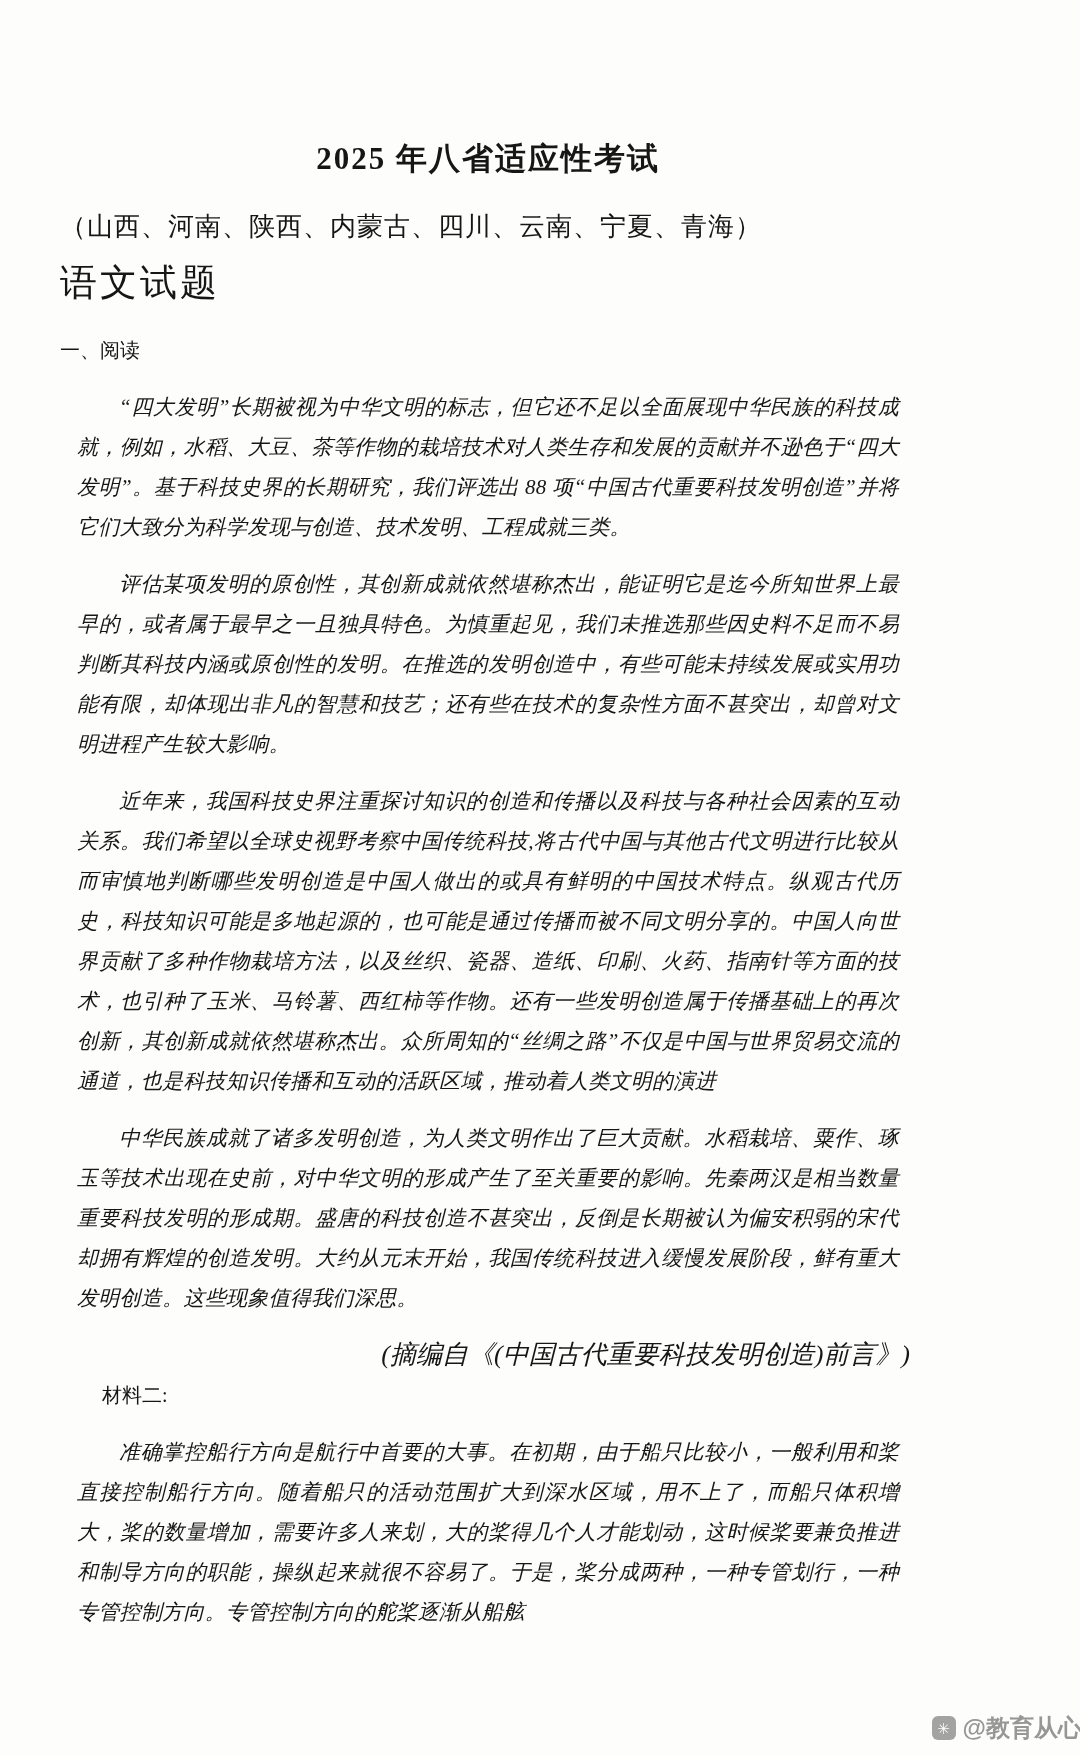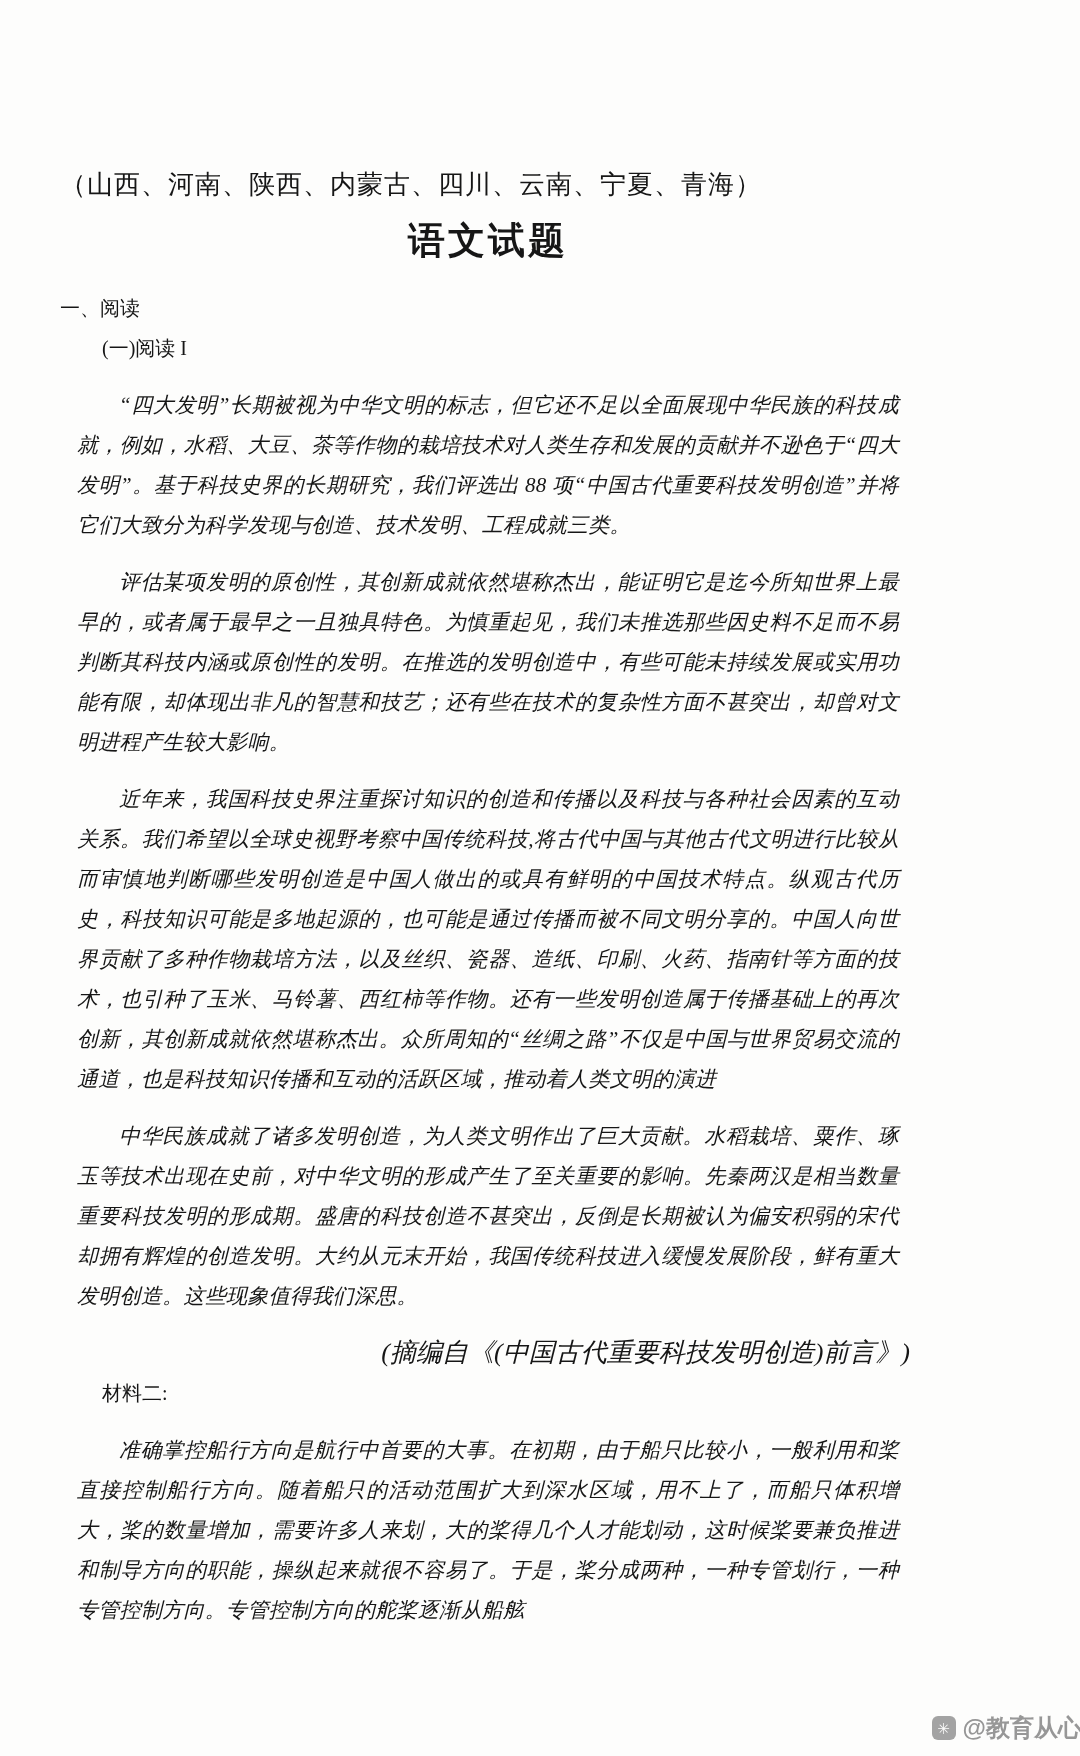--- a/index.html
+++ b/index.html
@@ -16,22 +16,22 @@
   .content { padding: 138px 0 0 60px; width: 856px; }
   .exam-title {
     margin: 0; text-align: center;
     font-size: 31px; font-weight: 700; letter-spacing: 2px;
   }
   .provinces {
     margin-top: 29px; 
     font-size: 26px; font-weight: 400; letter-spacing: 1px;
   }
   .subject-title {
-    margin: 14px 0 0 0; text-align: center;
-    font-size: 37px; font-weight: 700; letter-spacing: 3px;
+    margin: 14px 0 0 0; 
+    font-size: 37px; font-weight: 400; letter-spacing: 3px;
   }
   .paper-body { margin-top: 22px; font-size: 21px; line-height: 40px; }
   .h-line { font-size: 20px; font-weight: 500; }
   .indent1 { padding-left: 42px; }
   .para {
     margin: 17px;
     font-size: 21px;
     font-style: italic;           
     text-align: justify;
     text-justify: inter-character;
@@ -56,27 +56,27 @@
     font-size: 15px; line-height: 1;
   }
 </style>
 </head>
 <body>
 
 <div class="page">
   <div class="content">
 
     <header>
+      <h1 class="exam-title">2025 年八省适应性考试</h1>
       <div class="provinces">（山西、河南、陕西、内蒙古、四川、云南、宁夏、青海）</div>
       <h2 class="subject-title">语文试题</h2>
     </header>
 
     <main class="paper-body">
       <div class="h-line">一、阅读</div>
-      <div class="h-line indent1">(一)阅读 I</div>
 
       <p class="para">“四大发明”长期被视为中华文明的标志，但它还不足以全面展现中华民族的科技成就，例如，水稻、大豆、茶等作物的栽培技术对人类生存和发展的贡献并不逊色于“四大发明”。基于科技史界的长期研究，我们评选出 88 项“中国古代重要科技发明创造”并将它们大致分为科学发现与创造、技术发明、工程成就三类。</p>
       <p class="para">评估某项发明的原创性，其创新成就依然堪称杰出，能证明它是迄今所知世界上最早的，或者属于最早之一且独具特色。为慎重起见，我们未推选那些因史料不足而不易判断其科技内涵或原创性的发明。在推选的发明创造中，有些可能未持续发展或实用功能有限，却体现出非凡的智慧和技艺；还有些在技术的复杂性方面不甚突出，却曾对文明进程产生较大影响。</p>
       <p class="para">近年来，我国科技史界注重探讨知识的创造和传播以及科技与各种社会因素的互动关系。我们希望以全球史视野考察中国传统科技,将古代中国与其他古代文明进行比较从而审慎地判断哪些发明创造是中国人做出的或具有鲜明的中国技术特点。纵观古代历史，科技知识可能是多地起源的，也可能是通过传播而被不同文明分享的。中国人向世界贡献了多种作物栽培方法，以及丝织、瓷器、造纸、印刷、火药、指南针等方面的技术，也引种了玉米、马铃薯、西红柿等作物。还有一些发明创造属于传播基础上的再次创新，其创新成就依然堪称杰出。众所周知的“丝绸之路”不仅是中国与世界贸易交流的通道，也是科技知识传播和互动的活跃区域，推动着人类文明的演进</p>
       <p class="para">中华民族成就了诸多发明创造，为人类文明作出了巨大贡献。水稻栽培、粟作、琢玉等技术出现在史前，对中华文明的形成产生了至关重要的影响。先秦两汉是相当数量重要科技发明的形成期。盛唐的科技创造不甚突出，反倒是长期被认为偏安积弱的宋代却拥有辉煌的创造发明。大约从元末开始，我国传统科技进入缓慢发展阶段，鲜有重大发明创造。这些现象值得我们深思。</p>
       <div class="attribution">(摘编自《(中国古代重要科技发明创造)前言》)</div>
 
       <div class="h-line indent1">材料二:</div>
       <p class="para">准确掌控船行方向是航行中首要的大事。在初期，由于船只比较小，一般利用和桨直接控制船行方向。随着船只的活动范围扩大到深水区域，用不上了，而船只体积增大，桨的数量增加，需要许多人来划，大的桨得几个人才能划动，这时候桨要兼负推进和制导方向的职能，操纵起来就很不容易了。于是，桨分成两种，一种专管划行，一种专管控制方向。专管控制方向的舵桨逐渐从船舷</p>
     </main>

